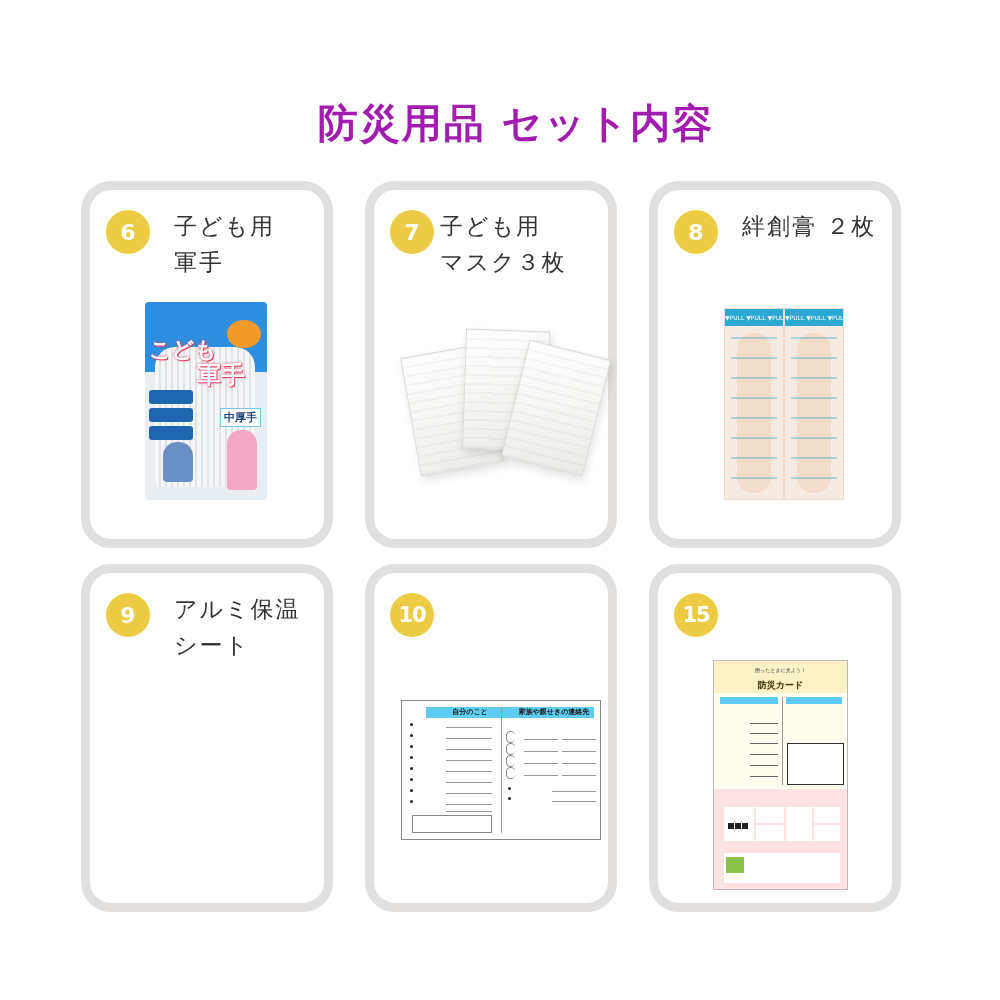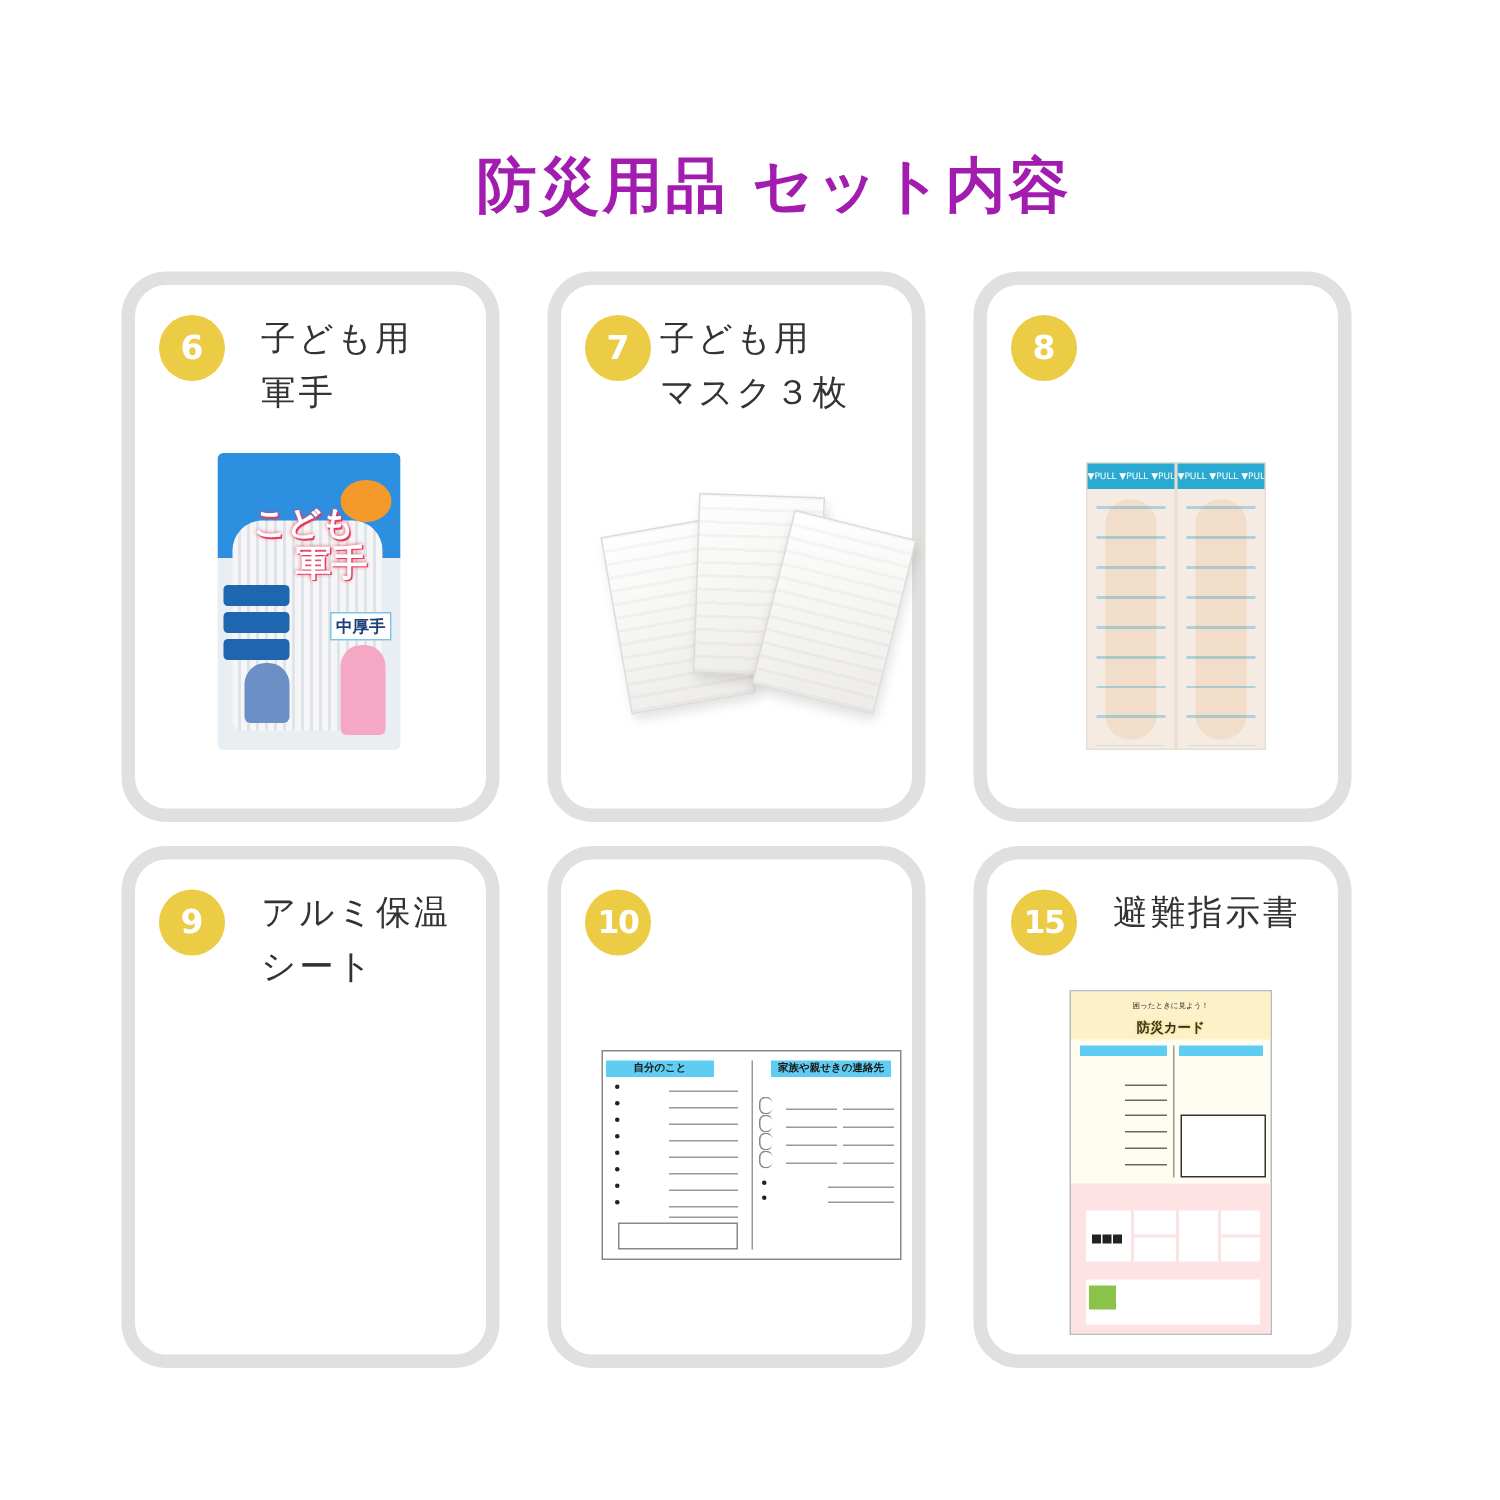--- a/index.html
+++ b/index.html
@@ -19,21 +19,21 @@
   .label { position:absolute; top:18px; left:84px; font-size:23px; line-height:36px;
            font-weight:300; letter-spacing:2px; color:#333; white-space:pre-line; }
   .c2 .label, .c2 .badge + .label { left:66px; }
   .img { position:absolute; }
 
   
   .gloves { left:55px; top:112px; width:122px; height:198px; background:#e9eef2; border-radius:4px; overflow:hidden; }
   .gloves .top { position:absolute; left:0; top:0; width:100%; height:70px; background:#2d8fe0; }
   .gloves .knit { position:absolute; left:10px; top:45px; width:100px; height:140px;
                   background:repeating-linear-gradient(90deg,#f6f6f6 0 4px,#dfe4ea 4px 6px); border-radius:20px 20px 6px 6px; }
-  .gloves .kd { position:absolute; left:24px; top:35px; color:#fff; font-weight:bold; font-size:22px;
+  .gloves .kd { position:absolute; left:4px; top:35px; color:#fff; font-weight:bold; font-size:22px;
                 text-shadow:0 0 3px #e63b5e, 1px 1px 0 #e63b5e; line-height:26px; }
   .gloves .kd2 { left:52px; top:60px; font-size:24px; }
   .gloves .orange { position:absolute; right:6px; top:18px; width:34px; height:28px; border-radius:50%; background:#f39a2b; }
   .gloves .chu { position:absolute; right:6px; top:106px; background:#fff; color:#1f3f77; font-size:11px; font-weight:bold; padding:1px 3px; border:1px solid #7cc4ea; }
   .gloves .pill { position:absolute; left:4px; width:44px; height:14px; background:#1f66b0; border-radius:3px; }
   .gloves .kid1 { position:absolute; left:18px; bottom:18px; width:30px; height:40px; background:#6b90c6; border-radius:14px 14px 4px 4px; }
   .gloves .kid2 { position:absolute; right:10px; bottom:10px; width:30px; height:60px; background:#f4a8c6; border-radius:14px 14px 4px 4px; }
 
   
   .masks { left:28px; top:130px; width:210px; height:160px; }
@@ -118,20 +118,21 @@
 マスク３枚</div>
   <div class="img masks">
     <div class="mask m1"></div>
     <div class="mask m2"></div>
     <div class="mask m3"></div>
   </div>
 </div>
 
 <div class="card r1 c3">
   <div class="badge">8</div>
+  <div class="label">絆創膏 ２枚</div>
   <div class="img bandage">
     <div class="band b1">
         <div class="pad"></div>
         <div class="print"></div>
         <div class="pull">▼PULL ▼PULL ▼PULL</div>
       </div>
     <div class="band b2">
         <div class="pad"></div>
         <div class="print"></div>
         <div class="pull">▼PULL ▼PULL ▼PULL</div>
@@ -141,21 +142,21 @@
 
 <div class="card r2 c1">
   <div class="badge">9</div>
   <div class="label">アルミ保温
 シート</div>
 </div>
 
 <div class="card r2 c2">
   <div class="badge two">10</div>
   <div class="img pcard">
-    <div class="hdr" style="left:2px;width:72px">自分のこと</div>
+    <div class="hdr" style="left:24px;width:88px">自分のこと</div>
     <div class="hdr" style="left:112px;width:80px">家族や親せきの連絡先</div>
     <div class="sep"></div>
     <div class="bul" style="left:8px;top:22px"></div>
       <div class="line" style="left:44px;top:26px;width:46px"></div>
     <div class="bul" style="left:8px;top:33px"></div>
       <div class="line" style="left:44px;top:37px;width:46px"></div>
     <div class="bul" style="left:8px;top:44px"></div>
       <div class="line" style="left:44px;top:48px;width:46px"></div>
     <div class="bul" style="left:8px;top:55px"></div>
       <div class="line" style="left:44px;top:59px;width:46px"></div>
@@ -183,21 +184,20 @@
       <div class="line" style="left:160px;top:74px;width:34px"></div>
     <div class="bul" style="left:106px;top:86px"></div>
       <div class="line" style="left:150px;top:90px;width:44px"></div>
     <div class="bul" style="left:106px;top:96px"></div>
       <div class="line" style="left:150px;top:100px;width:44px"></div>
   </div>
 </div>
 
 <div class="card r2 c3">
   <div class="badge two">15</div>
-  <div class="label">避難指示書</div>
   <div class="img evac">
     <div class="top"></div>
     <div class="sub">困ったときに見よう！</div>
     <div class="ttl">防災カード</div>
     <div class="shdr" style="left:6px;width:58px"></div>
     <div class="shdr" style="left:72px;width:56px"></div>
     <div class="line" style="left:68px;top:36px;width:1px;height:88px;background:#999"></div>
     <div class="line" style="left:36px;top:62px;width:28px"></div>
     <div class="line" style="left:36px;top:72px;width:28px"></div>
     <div class="line" style="left:36px;top:82px;width:28px"></div>

